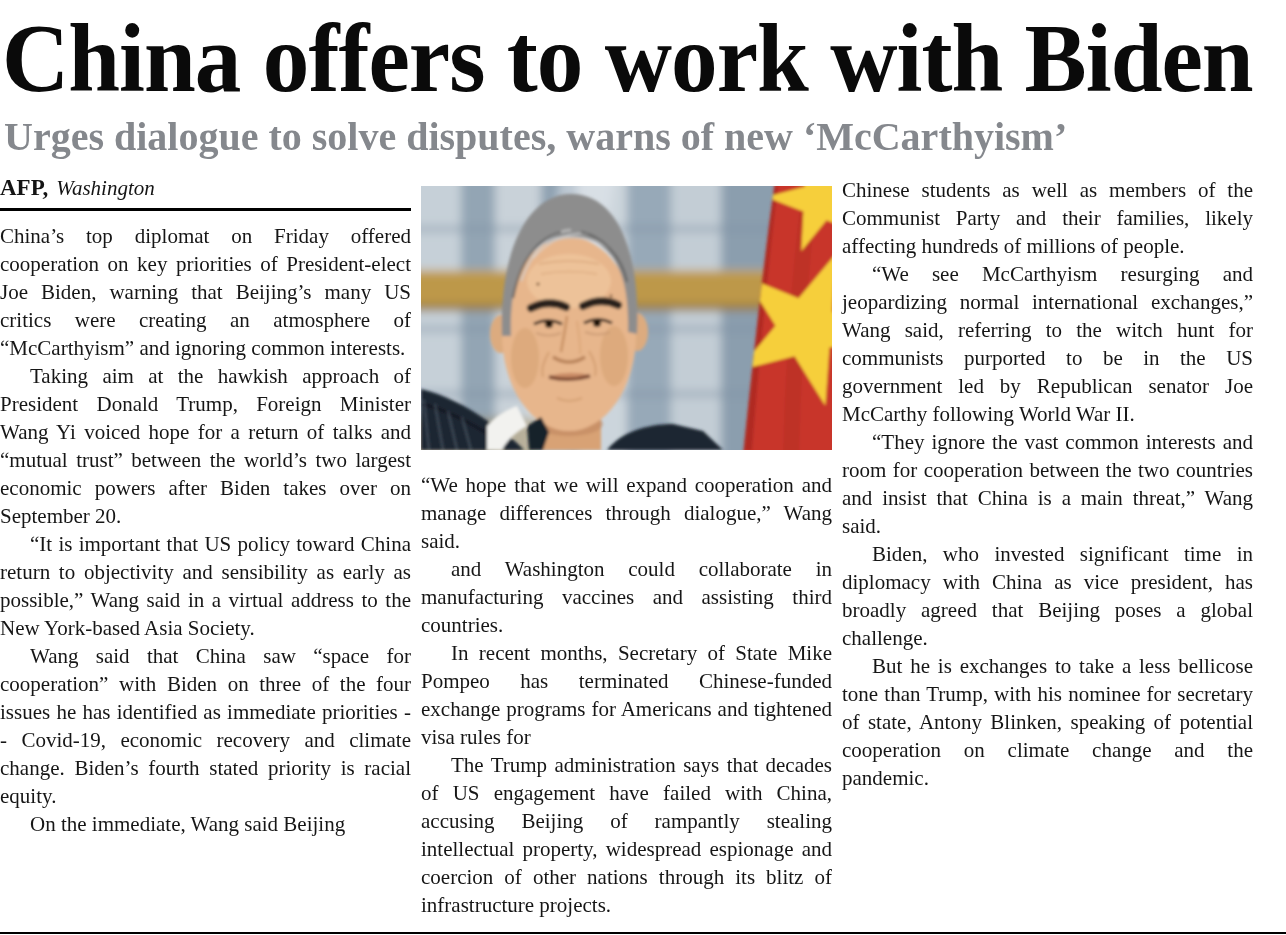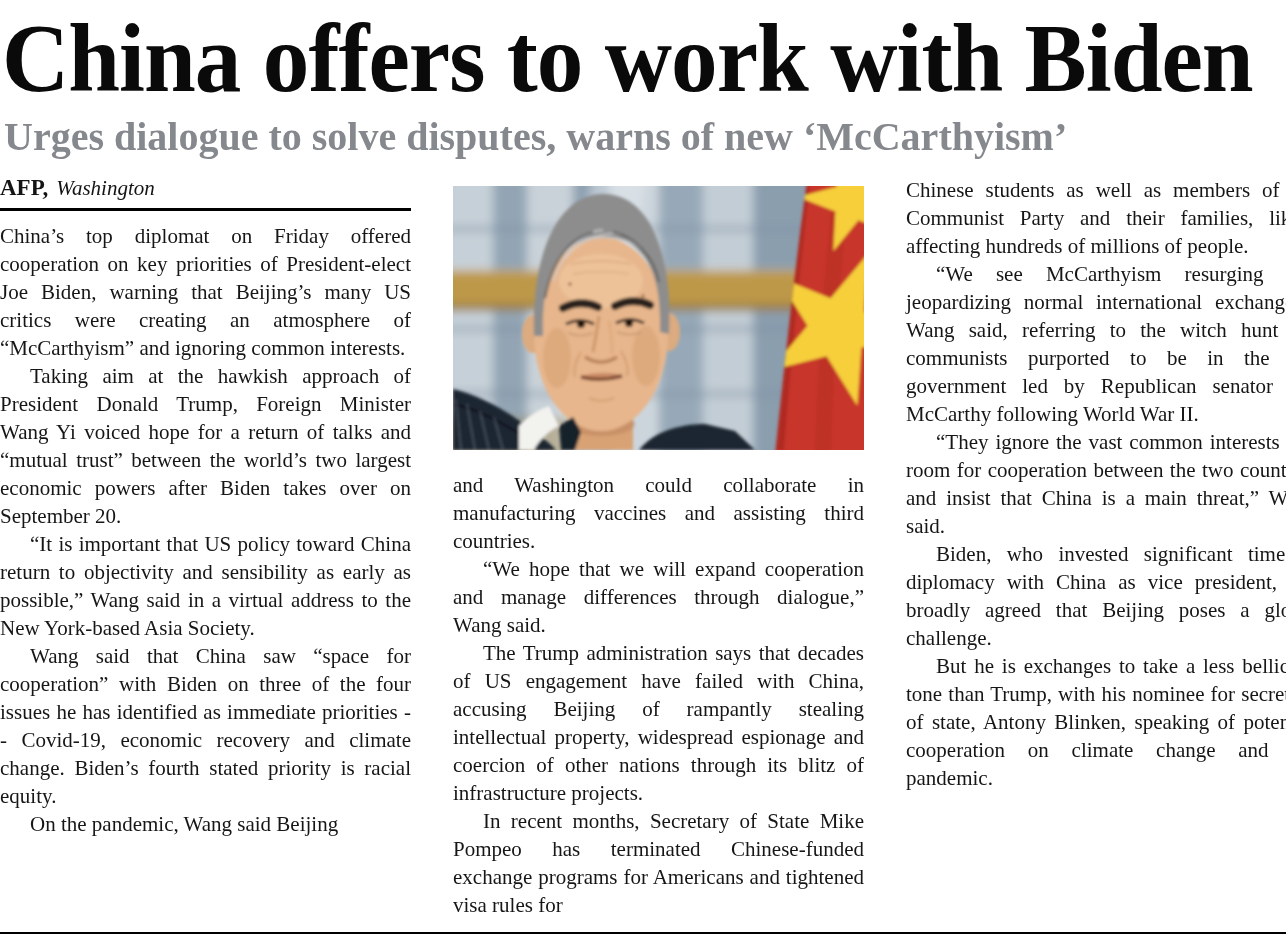--- a/index.html
+++ b/index.html
@@ -26,21 +26,21 @@
     margin:6px 0 0 4px;
     font-size:40px;
     line-height:50px;
     font-weight:bold;
     color:#85888d;
     white-space:nowrap;
     letter-spacing:0;
   }
   .cols{
     display:flex;
-    gap:42px;
+    gap:10px;
     margin-top:10px;
     align-items:flex-start;
   }
   .col{width:411px;flex:0 0 411px;}
   .col p{
     margin:0;
     font-size:21px;
     line-height:28px;
     text-align:justify;
     text-indent:30px;
@@ -75,21 +75,21 @@
 
     <div class="col">
       <div class="byline">
         <span class="agency">AFP,</span><span class="loc">Washington</span>
       </div>
       <div class="byline-rule"></div>
       <p>China’s top diplomat on Friday offered cooperation on key priorities of President-elect Joe Biden, warning that Beijing’s many US critics were creating an atmosphere of “McCarthyism” and ignoring common interests.</p>
       <p>Taking aim at the hawkish approach of President Donald Trump, Foreign Minister Wang Yi voiced hope for a return of talks and “mutual trust” between the world’s two largest economic powers after Biden takes over on September 20.</p>
       <p>“It is important that US policy toward China return to objectivity and sensibility as early as possible,” Wang said in a virtual address to the New York-based Asia Society.</p>
       <p>Wang said that China saw “space for cooperation” with Biden on three of the four issues he has identified as immediate priorities -- Covid-19, economic recovery and climate change. Biden’s fourth stated priority is racial equity.</p>
-      <p>On the pandemic, Wang said Beijing</p>
+      <p>On the immediate, Wang said Beijing</p>
     </div>
 
     <div class="col">
       <div class="photo">
         <svg width="411" height="264" viewBox="0 0 411 264" xmlns="http://www.w3.org/2000/svg">
           <defs>
             <filter id="blurBig" x="-20%" y="-20%" width="140%" height="140%">
                 <feGaussianBlur stdDeviation="5"></feGaussianBlur>
               </filter>
             <filter id="blurSmall" x="-20%" y="-20%" width="140%" height="140%">
@@ -191,24 +191,24 @@
             <path d="M50,264 L41,231" stroke="#6e7c8e" stroke-width="1.5" opacity="0.5"></path>
 
             <path d="M66,240 C74,231 84,224 96,220 L106,240 C95,246 87,253 81,264 L66,264 Z" fill="#f2f2ef"></path>
 
             <path d="M106,240 L120,231 L128,246 L122,264 L108,264 Z" fill="#16202c"></path>
 
             <path d="M186,264 C200,246 226,238 252,238 L282,245 L302,264 Z" fill="#1c2530"></path>
           </g>
         </svg>
       </div>
+      <p>“We hope that we will expand cooperation and manage differences through dialogue,” Wang said.</p>
       <p>and Washington could collaborate in manufacturing vaccines and assisting third countries.</p>
-      <p>“We hope that we will expand cooperation and manage differences through dialogue,” Wang said.</p>
+      <p>In recent months, Secretary of State Mike Pompeo has terminated Chinese-funded exchange programs for Americans and tightened visa rules for</p>
       <p>The Trump administration says that decades of US engagement have failed with China, accusing Beijing of rampantly stealing intellectual property, widespread espionage and coercion of other nations through its blitz of infrastructure projects.</p>
-      <p>In recent months, Secretary of State Mike Pompeo has terminated Chinese-funded exchange programs for Americans and tightened visa rules for</p>
     </div>
 
     <div class="col col3">
       <p>Chinese students as well as members of the Communist Party and their families, likely affecting hundreds of millions of people.</p>
       <p>“We see McCarthyism resurging and jeopardizing normal international exchanges,” Wang said, referring to the witch hunt for communists purported to be in the US government led by Republican senator Joe McCarthy following World War II.</p>
       <p>“They ignore the vast common interests and room for cooperation between the two countries and insist that China is a main threat,” Wang said.</p>
       <p>Biden, who invested significant time in diplomacy with China as vice president, has broadly agreed that Beijing poses a global challenge.</p>
       <p>But he is exchanges to take a less bellicose tone than Trump, with his nominee for secretary of state, Antony Blinken, speaking of potential cooperation on climate change and the pandemic.</p>
     </div>
 

